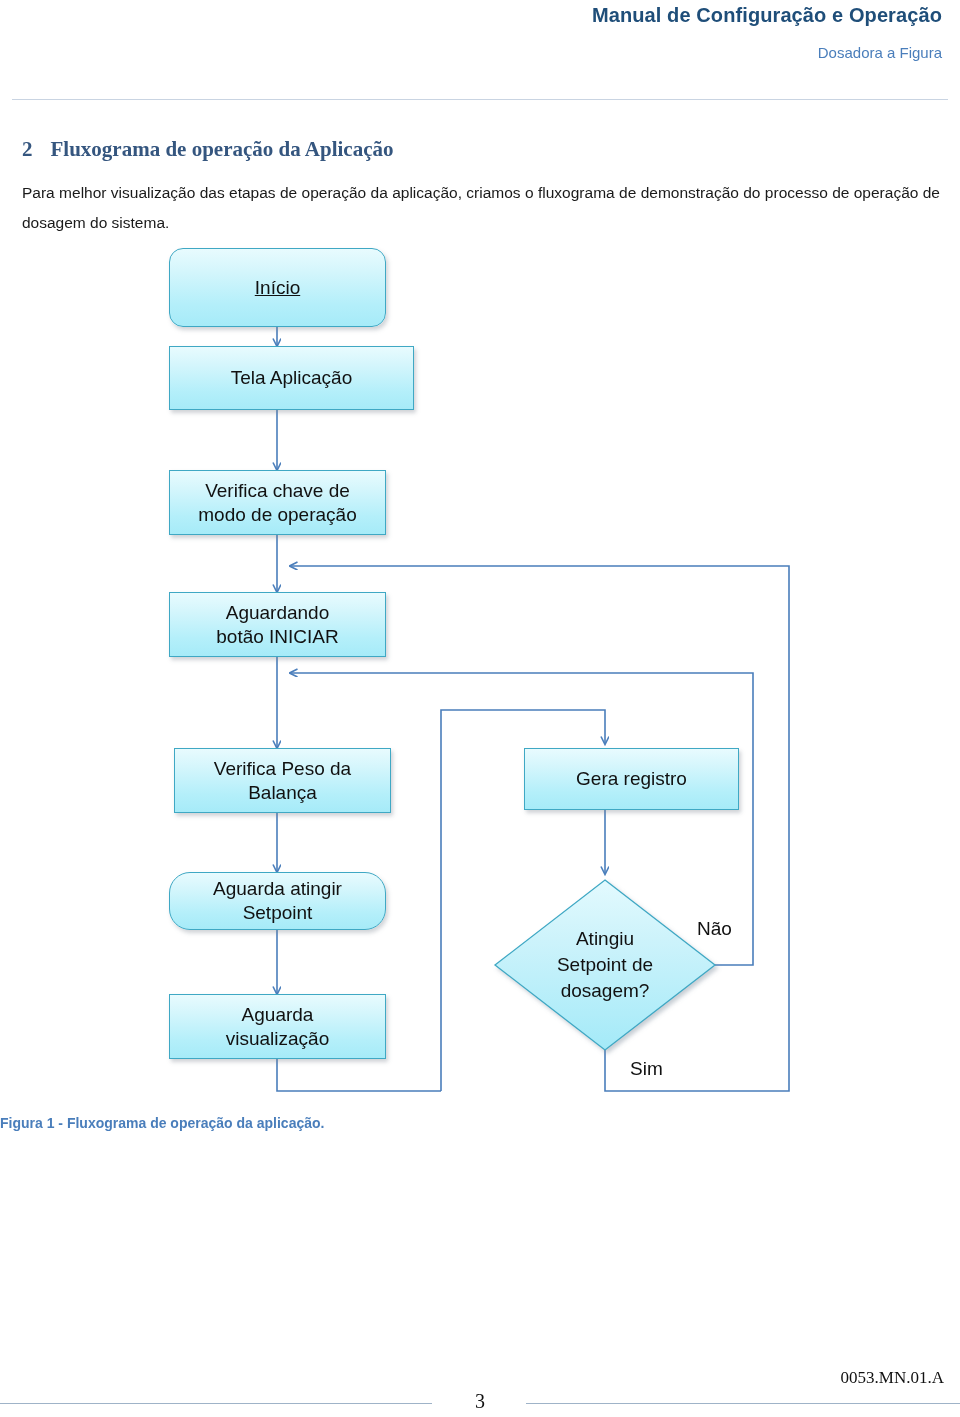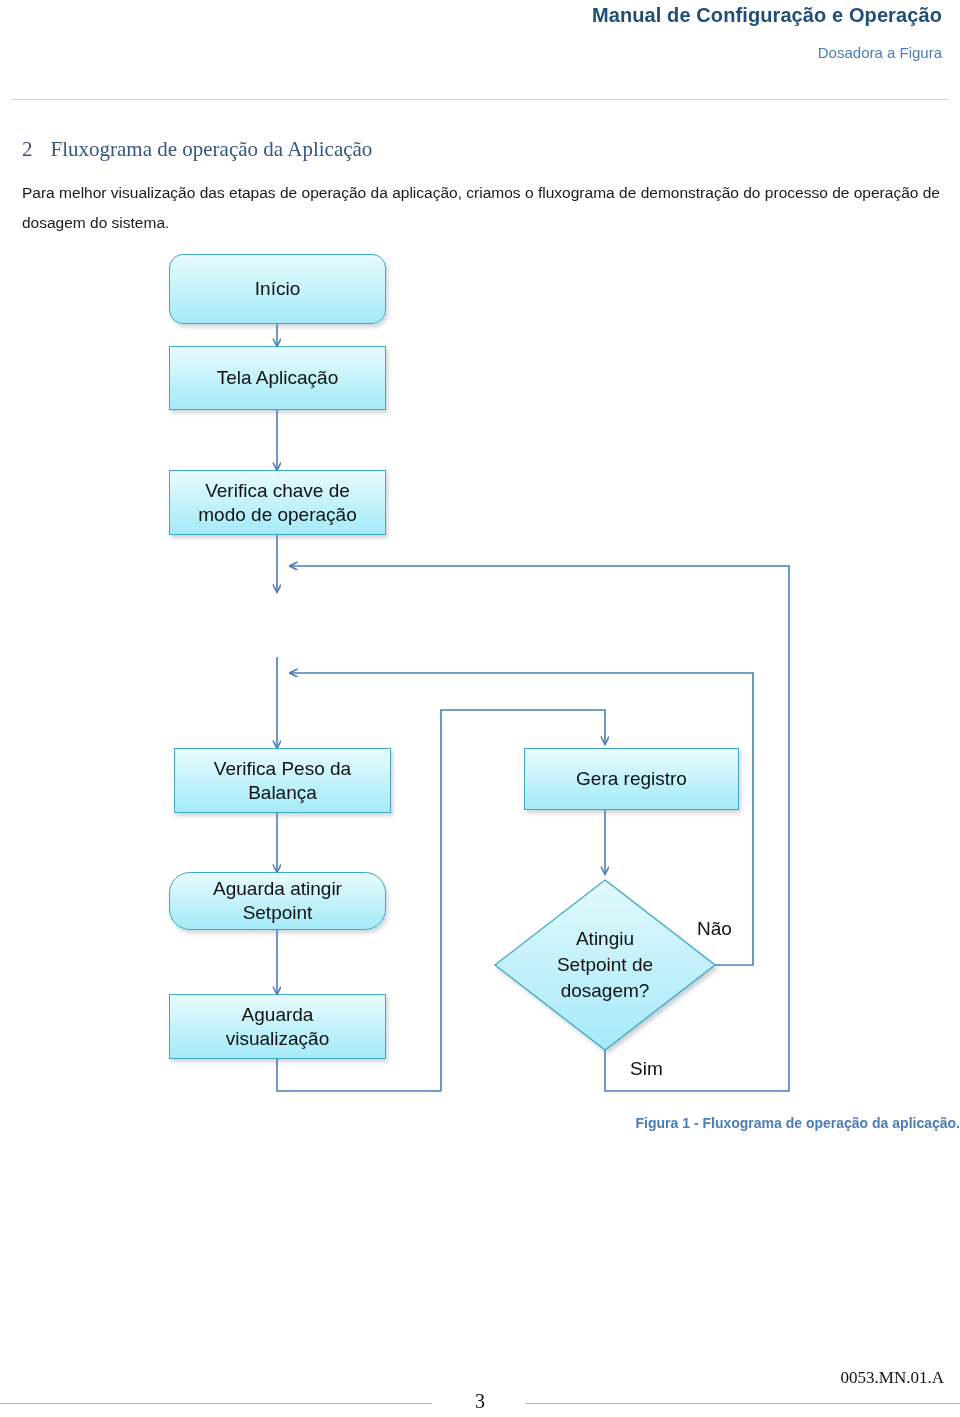--- a/index.html
+++ b/index.html
@@ -52,21 +52,21 @@
     border-top: 1px solid #c9d4e2;
   }
 
   
   #section-heading {
     position: absolute;
     top: 137px;
     left: 22px;
     font-family: "Liberation Serif", serif;
     font-size: 21px;
-    font-weight: normal;
+    font-weight: bold;
     color: #35567f;
     white-space: nowrap;
   }
   #section-heading .num { margin-right: 18px; }
 
   #intro-paragraph {
     position: absolute;
     top: 178px;
     left: 22px;
     width: 918px;
@@ -144,21 +144,21 @@
     color: #111111;
     white-space: nowrap;
   }
 
   
   #figure-caption {
     position: absolute;
     top: 1115px;
     left: 0;
     width: 960px;
-    text-align: right;
+    text-align: left;
     font-family: "Liberation Sans", sans-serif;
     font-size: 14px;
     font-weight: bold;
     color: #4a7ebb;
   }
 
   
   #doc-footer {
     position: absolute;
     left: 0;
@@ -256,33 +256,37 @@
       <line x1="605" y1="562" x2="605" y2="626" marker-end="url(#arrowhead)"></line>
 
       <path d="M715,717 L753,717 L753,425 L290,425" marker-end="url(#arrowhead)"></path>
 
       <path d="M605,802 L605,843 L789,843 L789,318 L290,318" marker-end="url(#arrowhead)"></path>
     </g>
 
     <polygon points="605,632 715,717 605,802 495,717" fill="url(#diamondGrad)" stroke="#3fa8c4" stroke-width="1.3" filter="url(#nodeShadow)"></polygon>
   </svg>
 
-  <div class="node terminal" id="node-inicio" style="left:169px; top:6px; width:217px; height:70px;">
+  <div class="node terminal" id="node-inicio" style="left:169px; top:0; width:217px; height:79px;text-decoration:underline;">
     <span class="node-label">Início</span>
   </div>
 
-  <div class="node" id="node-tela" style="left:169px; top:98px; width:217px; height:64px;">
+  <div class="node" id="node-tela" style="left:169px; top:98px; width:245px; height:64px;">
     <span class="node-label">Tela Aplicação</span>
   </div>
 
   <div class="node" id="node-verifica-chave" style="left:169px; top:222px; width:217px; height:65px;">
     <span class="node-label">Verifica chave de
 modo de operação</span>
   </div>
 
+  <div class="node" id="node-aguardando-botao" style="left:169px; top:344px; width:217px; height:65px;">
+    <span class="node-label">Aguardando
+botão INICIAR</span>
+  </div>
 
   <div class="node" id="node-verifica-peso" style="left:174px; top:500px; width:217px; height:65px;">
     <span class="node-label">Verifica Peso da
 Balança</span>
   </div>
 
   <div class="node" id="node-aguarda-setpoint" style="left:169px; top:624px; width:217px; height:58px;border-radius:21px;">
     <span class="node-label">Aguarda atingir
 Setpoint</span>
   </div>

